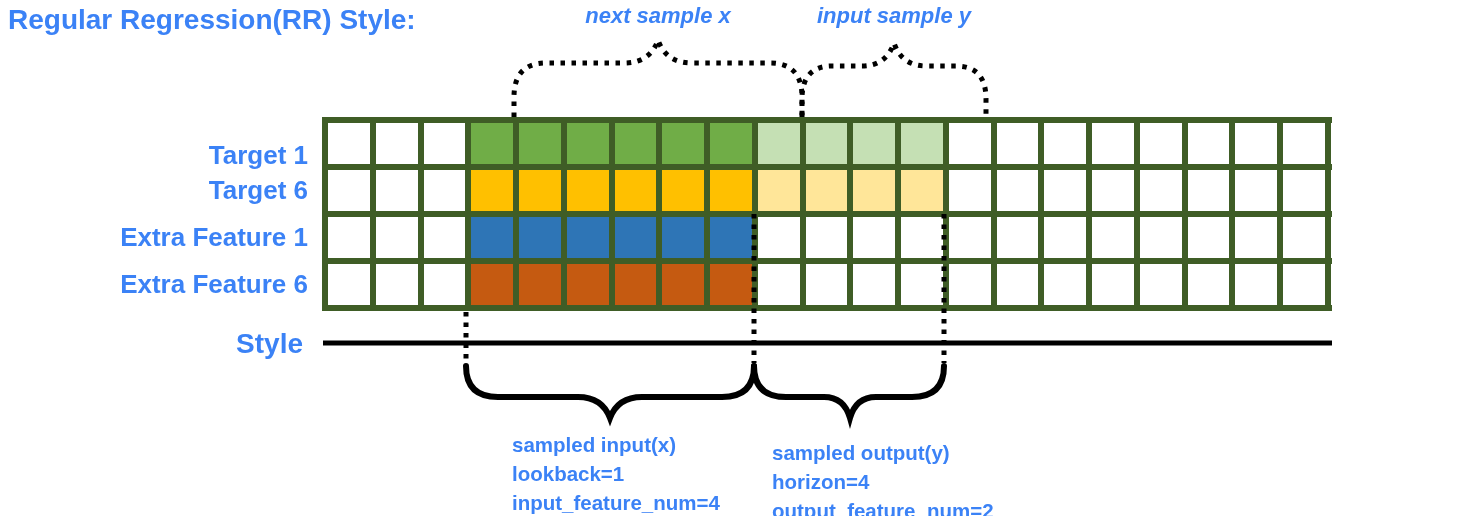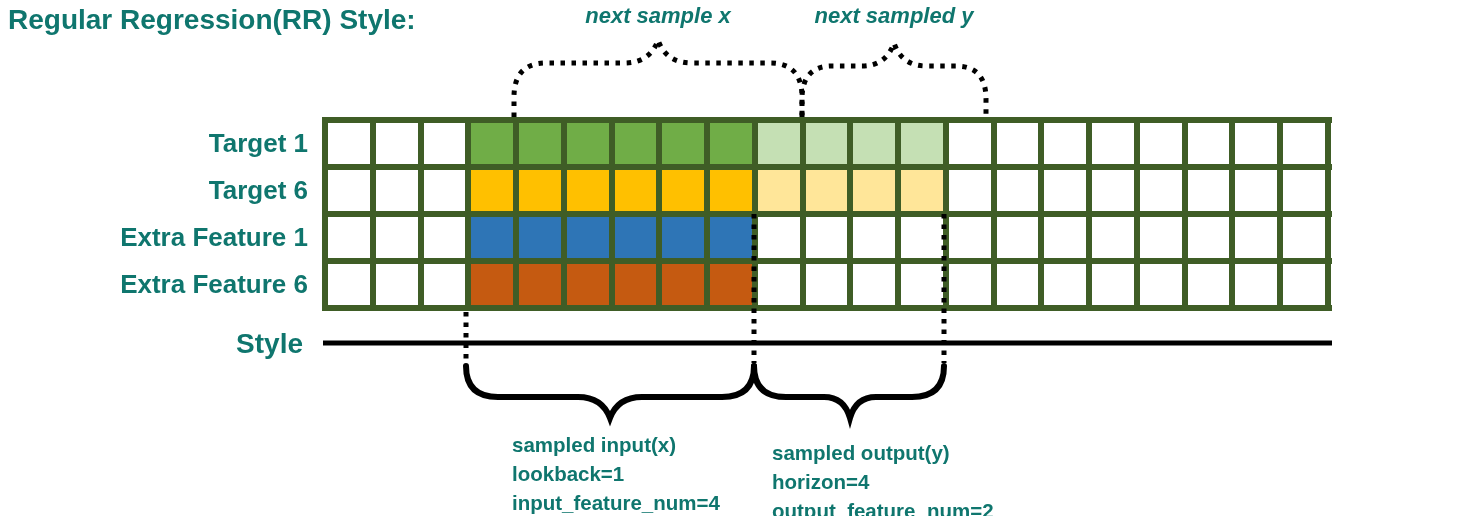--- a/index.html
+++ b/index.html
@@ -1,18 +1,18 @@
 <!DOCTYPE html>
 <html><head>
 <meta charset="utf-8">
 <style>
   html,body{margin:0;padding:0;background:#ffffff;}
   .canvas{
     position:relative;width:1332px;height:516px;background:#ffffff;
-    font-family:"Liberation Sans",sans-serif;color:#0f766e;overflow:hidden;
+    font-family:"Liberation Sans",sans-serif;color:#3b82f6;overflow:hidden;
   }
   .title{
     position:absolute;left:8px;top:4px;font-size:28px;font-weight:700;
     letter-spacing:0px;white-space:nowrap;
   }
   .brace-label{
     position:absolute;top:3px;width:300px;text-align:center;
     font-size:22px;font-weight:700;font-style:italic;white-space:nowrap;
   }
   .brace-label.next-x{left:508px;}
@@ -41,24 +41,24 @@
   .note.output-note{left:772px;margin-top:8px;}
 </style>
 </head>
 <body>
 
 <div class="canvas">
 
   <div class="title">Regular Regression(RR) Style:</div>
 
   <div class="brace-label next-x">next sample x</div>
-  <div class="brace-label next-y">next sampled y</div>
+  <div class="brace-label next-y">input sample y</div>
 
   <div class="row-labels">
-    <div class="row-label" style="top:128px">Target 1</div>
+    <div class="row-label" style="top:140px">Target 1</div>
     <div class="row-label" style="top:175px">Target 6</div>
     <div class="row-label" style="top:222px">Extra Feature 1</div>
     <div class="row-label" style="top:269px">Extra Feature 6</div>
   </div>
 
   <div class="grid" id="ts-grid" style="background: rgb(63, 93, 38);">
       <div class="cell" style="background: rgb(255, 255, 255);"></div>
       <div class="cell" style="background: rgb(255, 255, 255);"></div>
       <div class="cell" style="background: rgb(255, 255, 255);"></div>
       <div class="cell" style="background: rgb(112, 173, 71);"></div>

